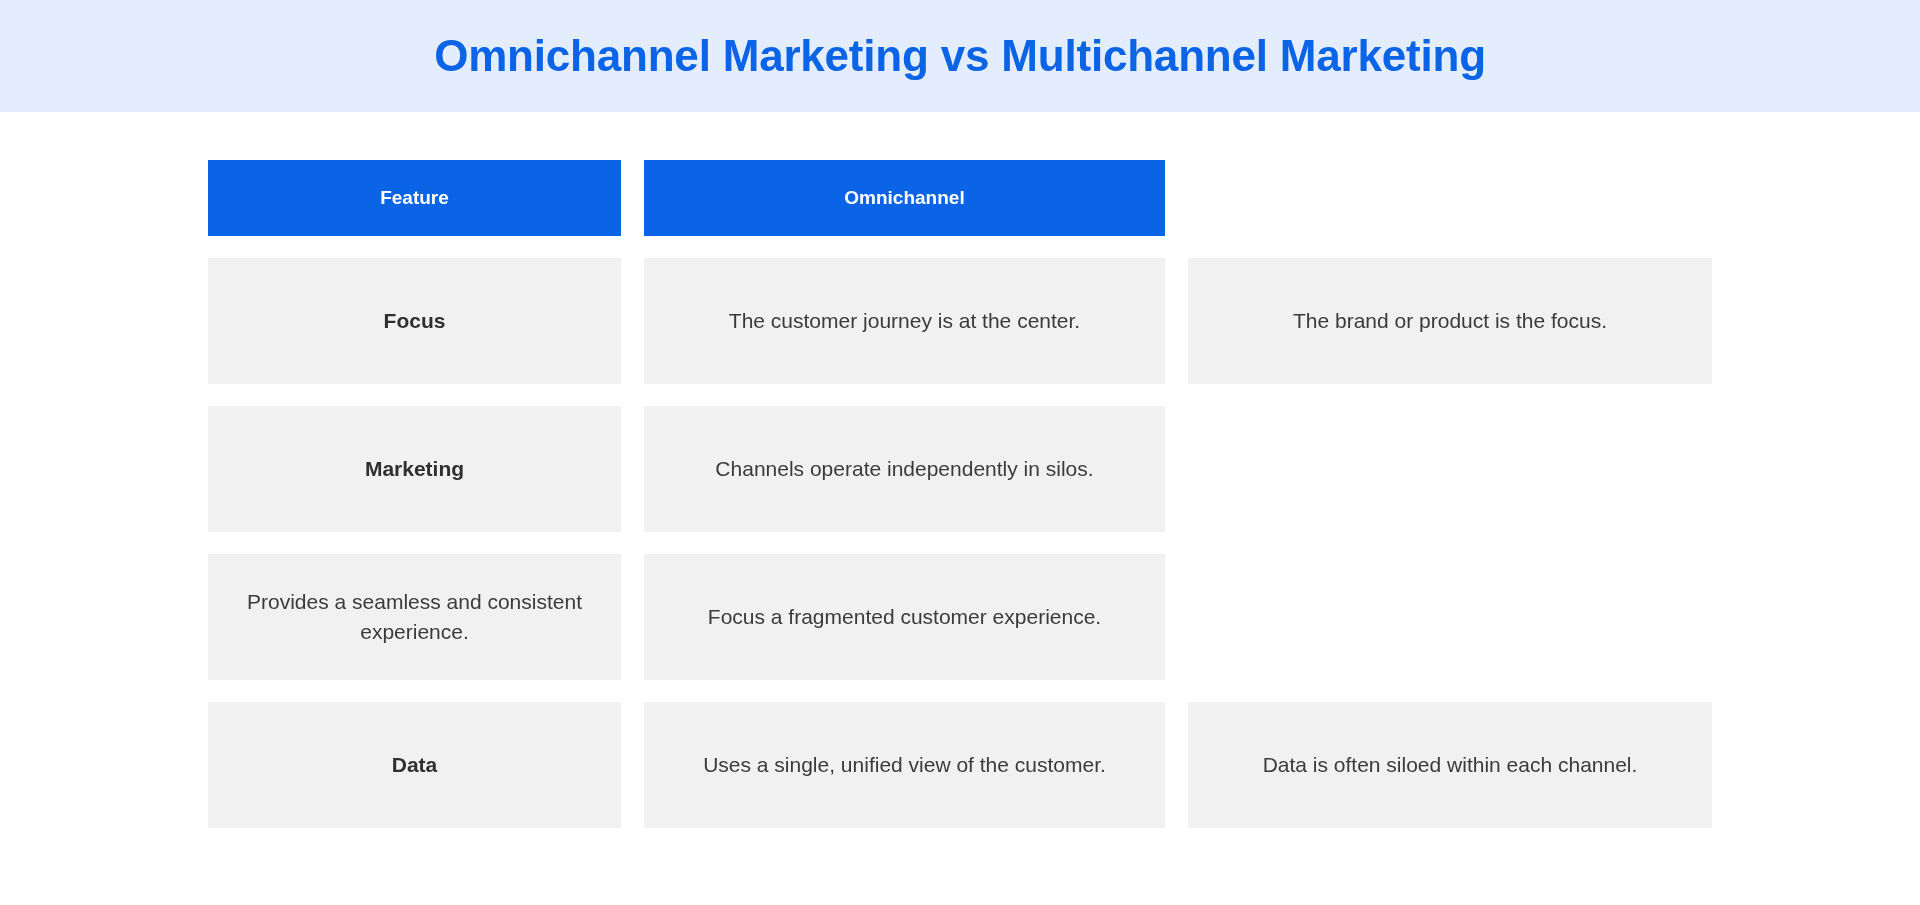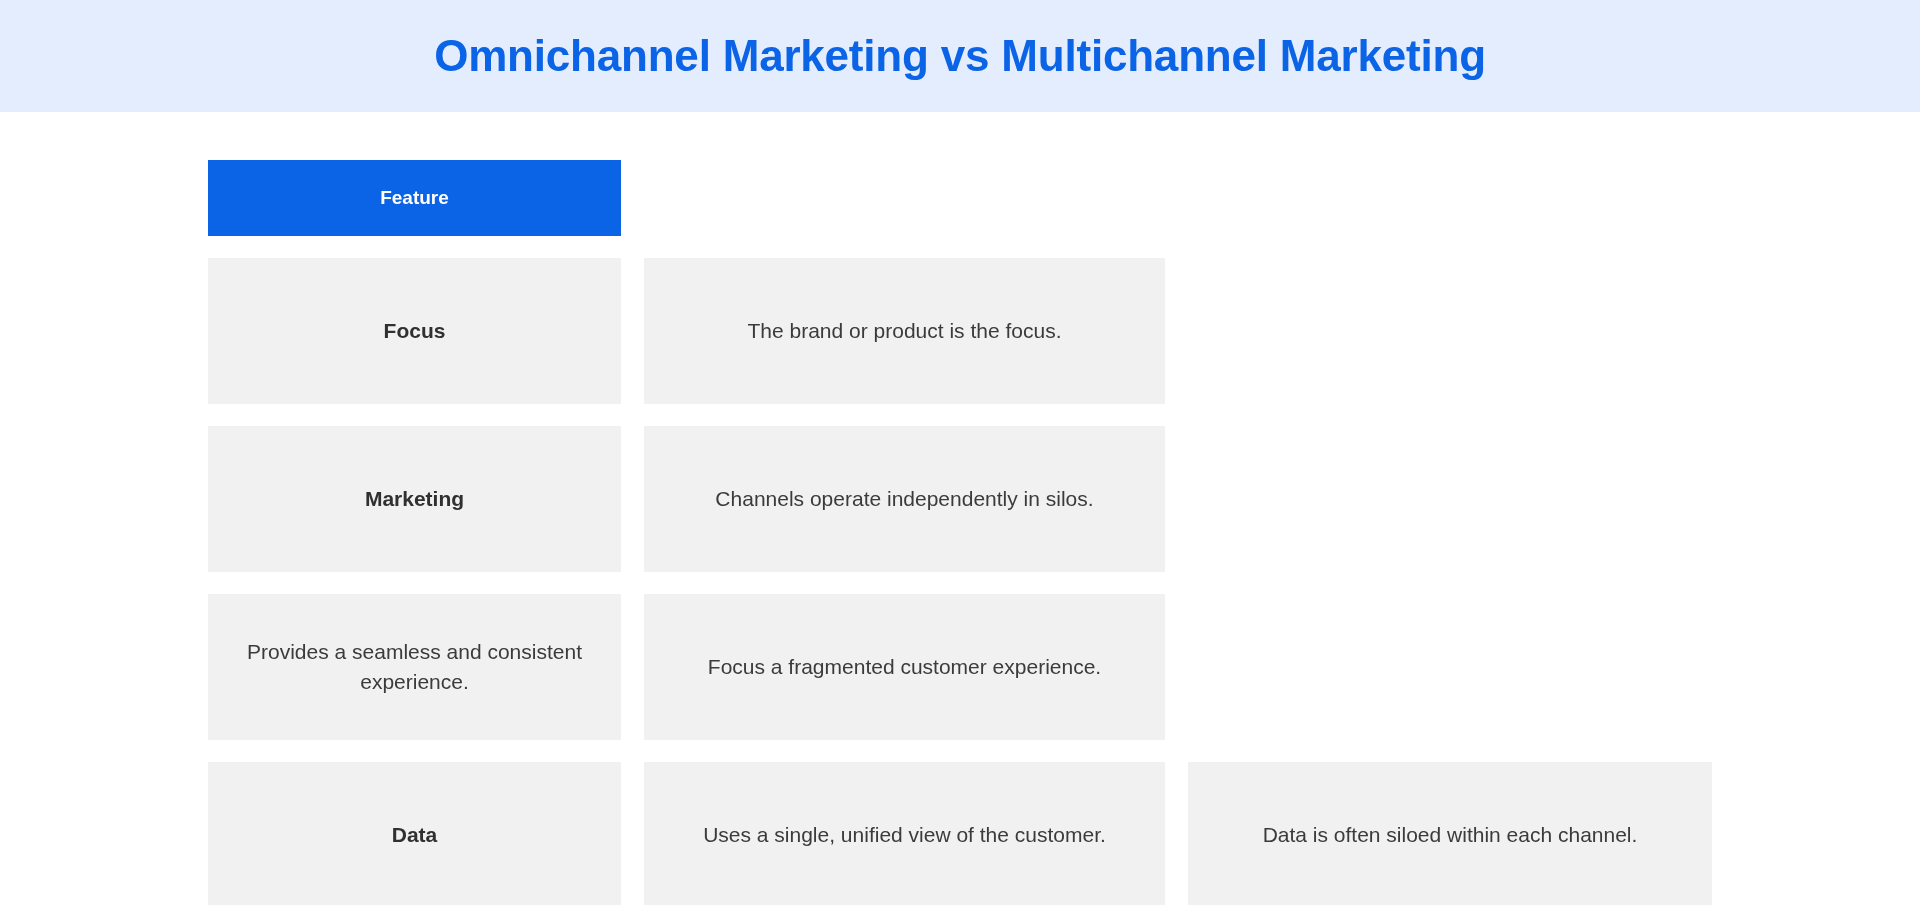--- a/index.html
+++ b/index.html
@@ -71,21 +71,21 @@
     background: #0b63e5;
     color: #ffffff;
     font-size: 19px;
     font-weight: bold;
     height: 76px;
   }
 
   
   .body-row .cell {
     background: #f1f1f1;
-    height: 146px;
+    height: 126px;
   }
   .body-row .cell.feature-cell {
     font-size: 21px;
     font-weight: bold;
     color: #303030;
   }
   .body-row .cell.value-cell {
     font-size: 21px;
     font-weight: normal;
     color: #3b3b3b;
@@ -97,24 +97,26 @@
 
 <div class="title-banner">
   <h1 class="page-title">Omnichannel Marketing vs Multichannel Marketing</h1>
 </div>
 
 <div class="table-wrap">
   <div class="comparison-table">
 
     <div class="table-row header-row">
       <div class="cell header-cell">Feature</div>
+      <div class="cell header-cell">Omnichannel</div>
     </div>
 
     <div class="table-row body-row">
       <div class="cell feature-cell">Focus</div>
+      <div class="cell value-cell">The customer journey is at the center.</div>
       <div class="cell value-cell">The brand or product is the focus.</div>
     </div>
 
     <div class="table-row body-row">
       <div class="cell feature-cell">Marketing</div>
       <div class="cell value-cell">Channels operate independently in silos.</div>
     </div>
 
     <div class="table-row body-row">
       <div class="cell value-cell">Provides a seamless and consistent experience.</div>

